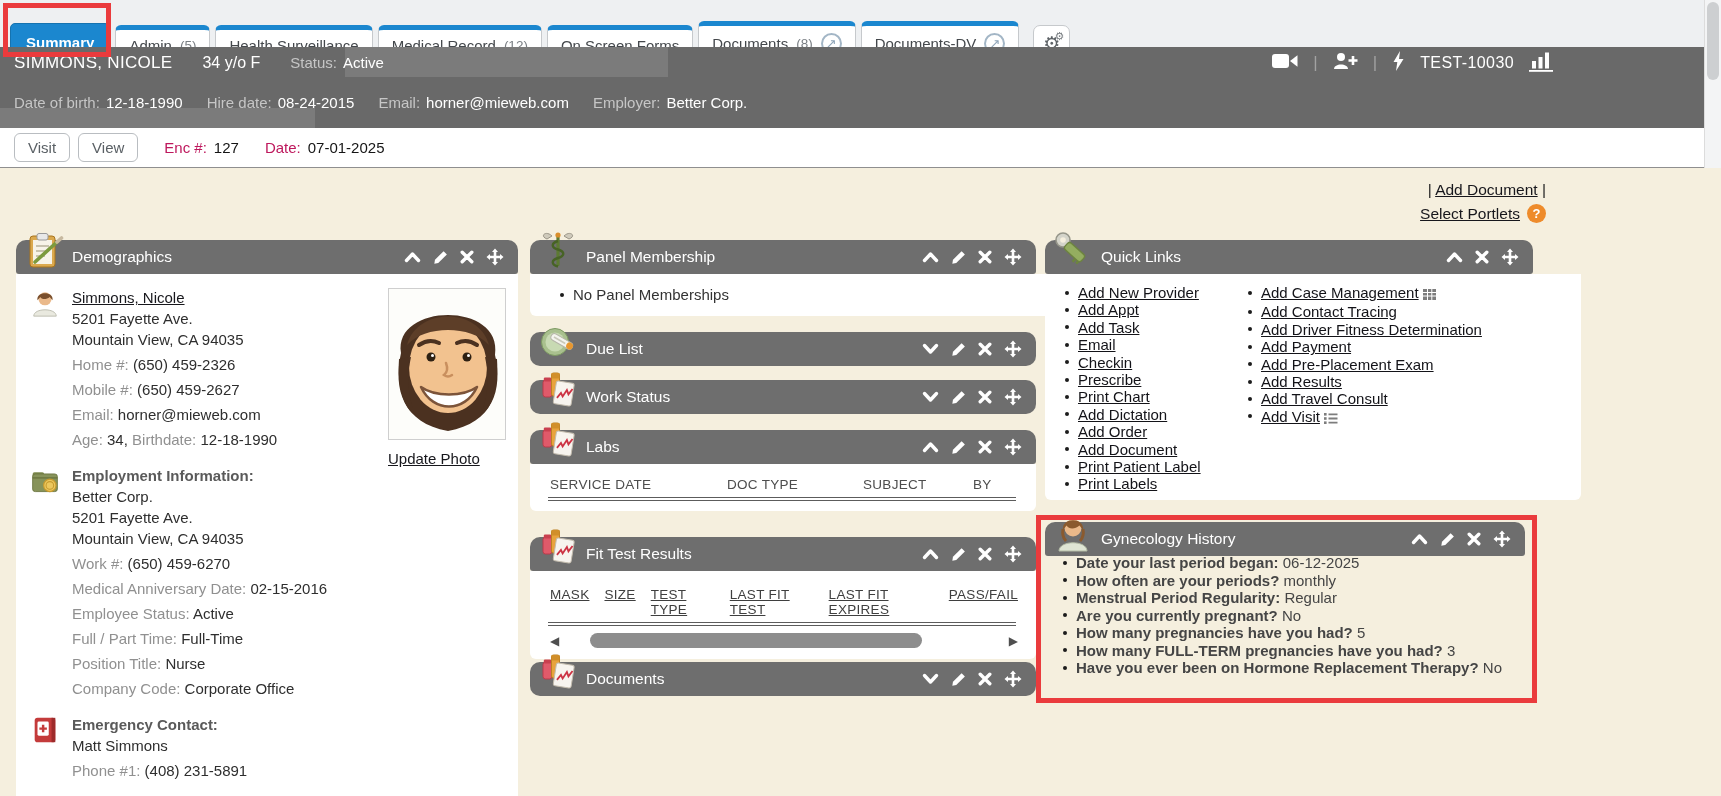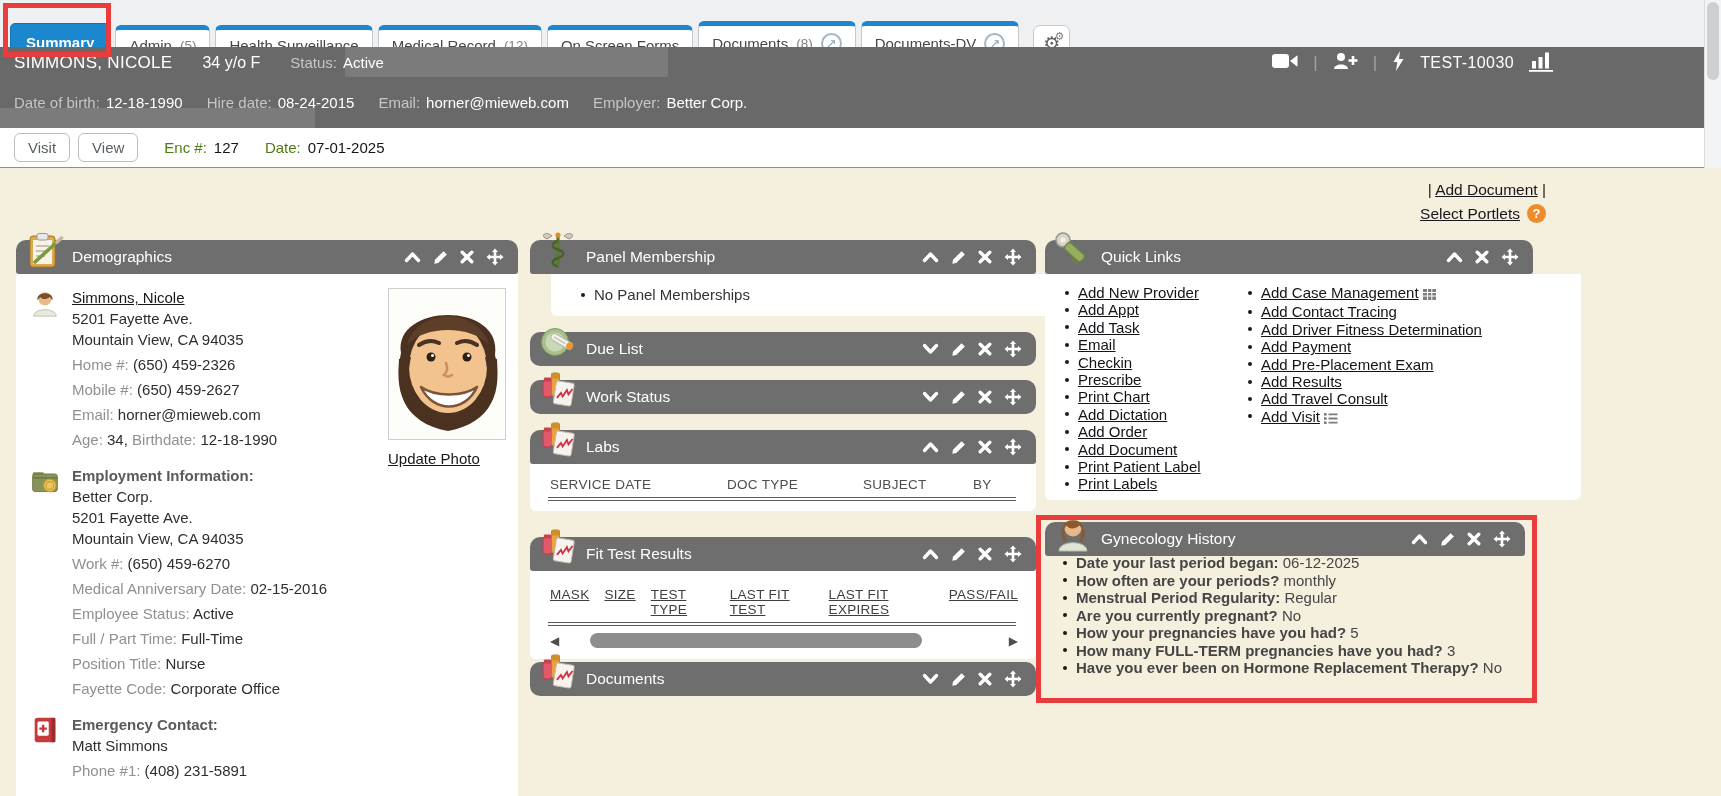--- a/index.html
+++ b/index.html
@@ -36,21 +36,21 @@
 .hdr-row2 { position:absolute; left:14px; top:42px; height:26px; display:flex; align-items:center; gap:24px; font-size:15px; z-index:2; }
 
 
 .scrollstrip { position:absolute; right:0; top:0; width:17px; height:168px; background:#f3f4f5; border-left:1px solid #dcdcdc; }
 .scrollthumb { position:absolute; left:2px; right:2px; top:2px; height:78px; background:#cdcfd1; border-radius:6px; }
 
 
 .encbar { position:absolute; left:0; top:128px; width:1704px; height:40px; background:#fff; border-bottom:1px solid #8f8f8f; display:flex; align-items:center; padding-left:14px; gap:8px; }
 .obtn { border:1px solid #b9bdc1; border-radius:6px; background:#fff; color:#5a6065; padding:5px 13px; font-size:15px; cursor:pointer; }
 .encgrp { display:flex; gap:7px; margin-left:18px; }
-.enclabel { color:#4d7c0f;text-align:center; }
+.enclabel { color:#be185d;text-align:center; }
 .encval { color:#151515; }
 
 
 .content { position:absolute; left:0; top:168px; width:1721px; height:628px; background:#f5efde; }
 .toplinks { position:absolute; right:175px; top:13px; text-align:right; font-size:15.5px; color:#1c1c1c; z-index:5; }
 .toplinks .l2 { margin-top:5px; display:flex; align-items:center; justify-content:flex-end; gap:7px; }
 .help { width:19px; height:19px; border-radius:50%; background:#ee8b2b; color:#fff; font-weight:bold; font-size:13px; display:inline-flex; align-items:center; justify-content:center; cursor:pointer; }
 
 
 .phead { position:absolute; height:34px; background:#6e6e6e; color:#fff; display:flex; align-items:center; padding:0 14px 0 56px; border-radius:10px 10px 3px 3px; z-index:3; }
@@ -299,21 +299,21 @@
         <div class="dtext">
           <div class="dhead">Employment Information:</div>
           <div>Better Corp.</div>
           <div>5201 Fayette Ave.</div>
           <div>Mountain View, CA 94035</div>
           <div class="lrow"><span class="dlabel">Work #:</span> <span>(650) 459-6270</span></div>
           <div class="lrow"><span class="dlabel">Medical Anniversary Date:</span> <span>02-15-2016</span></div>
           <div class="lrow"><span class="dlabel">Employee Status:</span> <span>Active</span></div>
           <div class="lrow"><span class="dlabel">Full / Part Time:</span> <span>Full-Time</span></div>
           <div class="lrow"><span class="dlabel">Position Title:</span> <span>Nurse</span></div>
-          <div class="lrow"><span class="dlabel">Fayette Code:</span> <span>Corporate Office</span></div>
+          <div class="lrow"><span class="dlabel">Company Code:</span> <span>Corporate Office</span></div>
         </div>
       </div>
       <div class="dsec">
         <span class="dicon"><svg viewBox="0 0 32 32">
               <rect x="5" y="3" width="22" height="26" rx="3" fill="#c43b3b"></rect>
               <rect x="23" y="3" width="4" height="26" fill="#9e2b2b"></rect>
               <rect x="8" y="7" width="12" height="15" rx="1.5" fill="#fff"></rect>
               <path d="M14 10.5 v8 M10 14.5 h8" stroke="#c43b3b" stroke-width="2.6"></path>
             </svg></span>
         <div class="dtext">
@@ -353,21 +353,21 @@
           </svg>
         </span>
       <span>
           <svg width="18" height="18" viewBox="0 0 18 18">
             <path d="M9 0.5 L12 4 H6 Z M9 17.5 L6 14 H12 Z M0.5 9 L4 6 V12 Z M17.5 9 L14 12 V6 Z" fill="#fff"></path>
             <path d="M9 3.5 V14.5 M3.5 9 H14.5" stroke="#fff" stroke-width="2.6"></path>
           </svg>
         </span>
     </span>
   </div>
-  <div class="pbody" style="left:530px; top:106px; width:586px; height:42px;margin-left:21px;">
+  <div class="pbody" style="left:530px; top:106px; width:586px; height:42px;">
     <div style="padding:12px 0 0 30px;"><span class="blt">No Panel Memberships</span></div>
   </div>
 
   <div class="phead closed" style="left:530px; top:164px; width:506px;">
     <span class="p-icon">
         <svg viewBox="0 0 40 40">
           <circle cx="17" cy="19" r="13.5" fill="#a9c08e" stroke="#7d9a62"></circle>
           <circle cx="17" cy="19" r="9.5" fill="#c8dab3"></circle>
           <g transform="rotate(30 24 18)">
             <rect x="12" y="15" width="24" height="7" rx="3.5" fill="#f4f4ee" stroke="#b5b5a8"></rect>
@@ -683,20 +683,20 @@
             <path d="M9 3.5 V14.5 M3.5 9 H14.5" stroke="#fff" stroke-width="2.6"></path>
           </svg>
         </span>
     </span>
   </div>
   <ul class="gyn-list">
     <li class="blt"><span class="gyn-q">Date your last period began:</span> <span>06-12-2025</span></li>
     <li class="blt"><span class="gyn-q">How often are your periods?</span> <span>monthly</span></li>
     <li class="blt"><span class="gyn-q">Menstrual Period Regularity:</span> <span>Regular</span></li>
     <li class="blt"><span class="gyn-q">Are you currently pregnant?</span> <span>No</span></li>
-    <li class="blt"><span class="gyn-q">How your pregnancies have you had?</span> <span>5</span></li>
+    <li class="blt"><span class="gyn-q">How many pregnancies have you had?</span> <span>5</span></li>
     <li class="blt"><span class="gyn-q">How many FULL-TERM pregnancies have you had?</span> <span>3</span></li>
     <li class="blt"><span class="gyn-q">Have you ever been on Hormone Replacement Therapy?</span> <span>No</span></li>
   </ul>
 </div>
 
 <div class="annot" style="left:3px; top:3px; width:108px; height:54px;"></div>
 <div class="annot" style="left:1036px; top:515px; width:501px; height:188px;"></div>
 
 </body></html>

